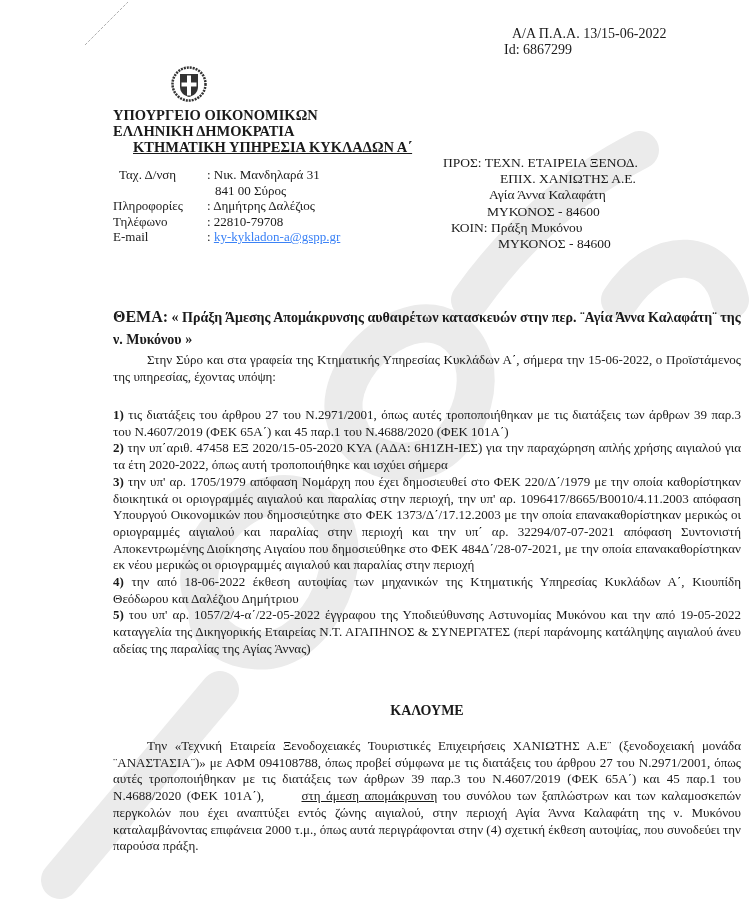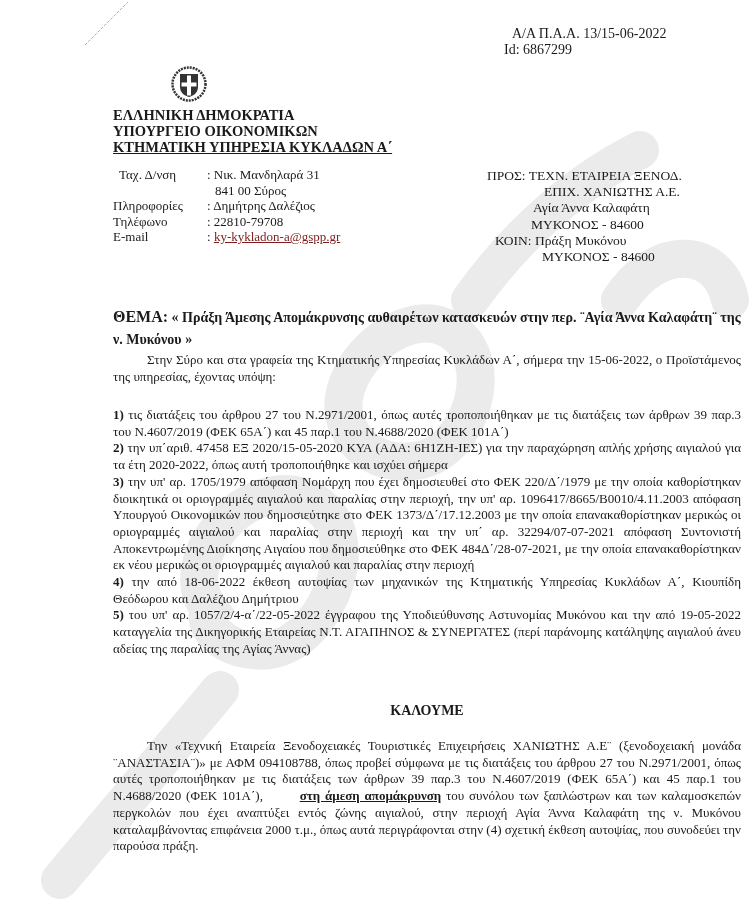--- a/index.html
+++ b/index.html
@@ -5,38 +5,38 @@
   html, body { margin:0; padding:0; background:#ffffff; }
   body { width:752px; height:906px; position:relative; overflow:hidden;
          font-family:"Liberation Serif", "DejaVu Serif", serif; color:#1a1a1a; }
   .watermark { position:absolute; left:0; top:0; width:752px; height:906px; pointer-events:none; z-index:0; }
   .page { position:absolute; left:0; top:0; width:688px; height:906px; z-index:1; }
   .abs { position:absolute; }
   .ref { left:512px; top:26px; font-size:14px; line-height:16px; }
   .ref .id { margin-left:-8px; }
   .emblem { left:171px; top:66px; width:36px; height:36px; }
   .org { left:113px; top:107px; font-weight:bold; font-size:14.5px; line-height:16px; }
-  .org .u { text-decoration:underline; }
+  .org .u { text-decoration:underline;margin-left:20px; }
   .contact { left:113px; top:167px; font-size:13px; line-height:15.5px; }
   .contact table { border-collapse:collapse; }
   .contact td { padding:0; vertical-align:top; }
   .contact td.k { width:88px; padding-left:6px; }
   .contact td.k.first { padding-left:6px; }
-  .contact a { color:#7f1d1d; text-decoration:underline; }
-  .to { left:443px; top:168px; font-size:13.5px; line-height:16.2px;margin-left:44px; } .to .ind1 { padding-left:57px; } .to .ind2 { padding-left:49px; }
+  .contact a { color:#3b82f6; text-decoration:underline; }
+  .to { left:443px; top:155px; font-size:13.5px; line-height:16.2px; } .to .ind1 { padding-left:57px; } .to .ind2 { padding-left:49px; }
   .to .ind3 { padding-left:46px; } .to .ind4 { padding-left:44px; }
   .to .cc { padding-left:8px; } .to .ind5 { padding-left:55px; }
   .subject { left:113px; top:306px; width:628px; font-weight:bold; font-size:14px; line-height:22px; }
   .body { left:113px; width:628px; font-size:13px; line-height:16.7px; text-align:justify; }
   .intro { top:352px; text-indent:34px; }
   .items { top:407px; }
   .items b { font-weight:bold; }
   .call { left:113px; top:703px; width:628px; text-align:center; font-weight:bold; font-size:14px; }
   .para { top:738px; text-indent:34px; }
-  .para u b { font-weight:bold;margin-left:32px; }
+  .para u b { font-weight:normal;margin-left:32px; }
   .pencil { left:40px; top:0; width:100px; height:50px; }
 </style>
 </head>
 <body>
 
 <svg class="watermark" viewBox="0 0 752 906">
   <g fill="none" stroke="#ebebeb" stroke-width="38" stroke-linecap="round">
     <path d="M60 880 L220 690"></path>
     <path d="M210 610 C170 560 250 470 310 500 C370 530 330 640 270 650 C220 655 200 620 210 610 Z"></path>
     <path d="M350 430 C320 380 400 300 450 330 C500 360 470 450 420 460 C380 468 355 445 350 430 Z"></path>
@@ -57,22 +57,22 @@
   </div>
 
   <svg class="abs emblem" viewBox="0 0 36 36">
     <circle cx="18" cy="18" r="16.5" fill="none" stroke="#333" stroke-width="2.5" stroke-dasharray="2 1"></circle>
     <path d="M9 8 H27 V21 C27 27 22 30 18 31 C14 30 9 27 9 21 Z" fill="#333"></path>
     <rect x="16" y="9.5" width="4" height="20" fill="#fff"></rect>
     <rect x="10.5" y="16.5" width="15" height="4" fill="#fff"></rect>
   </svg>
 
   <div class="abs org">
+    <div>ΥΠΟΥΡΓΕΙΟ ΟΙΚΟΝΟΜΙΚΩΝ</div>
     <div>ΕΛΛΗΝΙΚΗ ΔΗΜΟΚΡΑΤΙΑ</div>
-    <div>ΥΠΟΥΡΓΕΙΟ ΟΙΚΟΝΟΜΙΚΩΝ</div>
     <div class="u">ΚΤΗΜΑΤΙΚΗ ΥΠΗΡΕΣΙΑ ΚΥΚΛΑΔΩΝ Α΄</div>
   </div>
 
   <div class="abs contact">
     <table>
       <tbody>
           <tr>
             <td class="k first">Ταχ. Δ/νση</td>
           <td>: Νικ. Μανδηλαρά 31</td>
           </tr>

